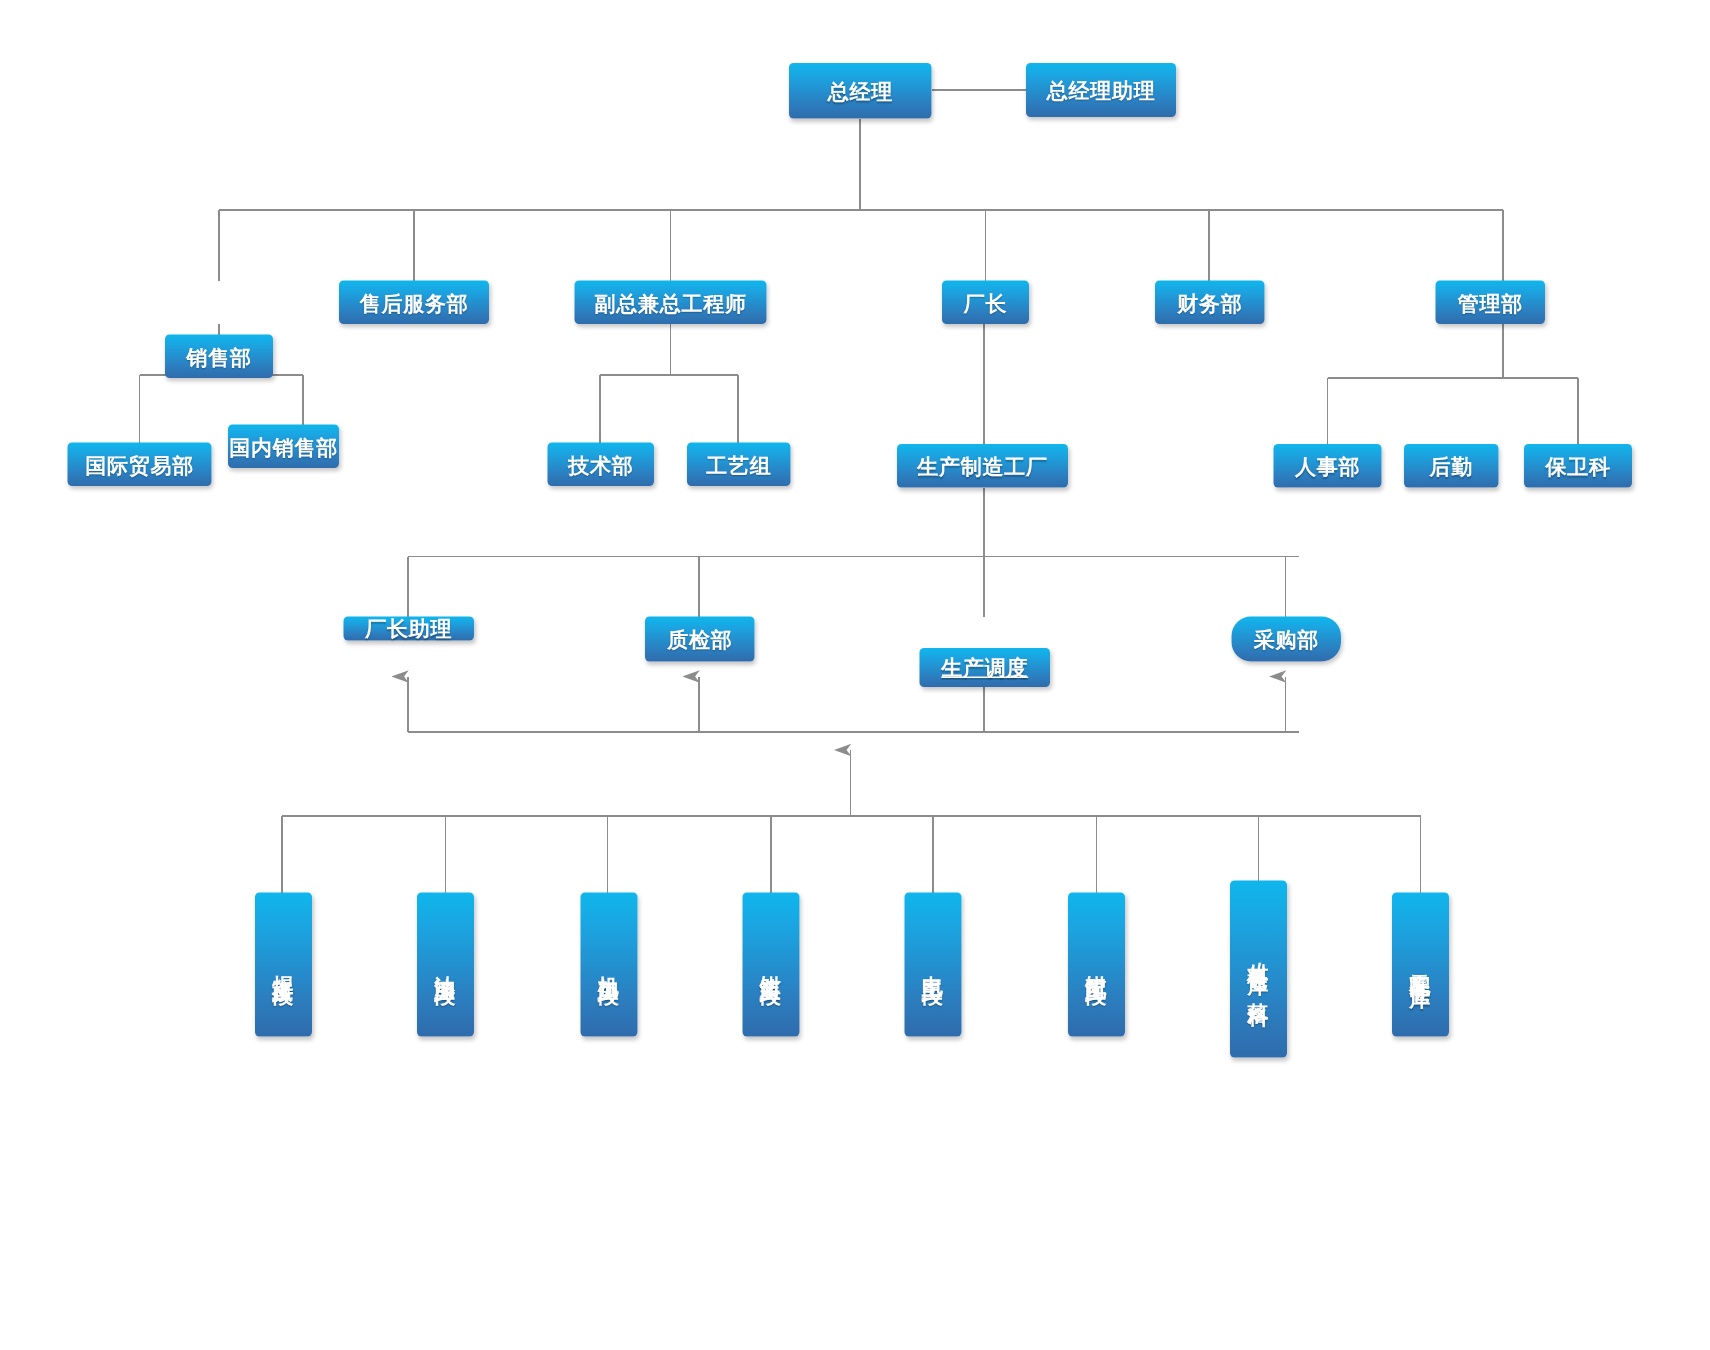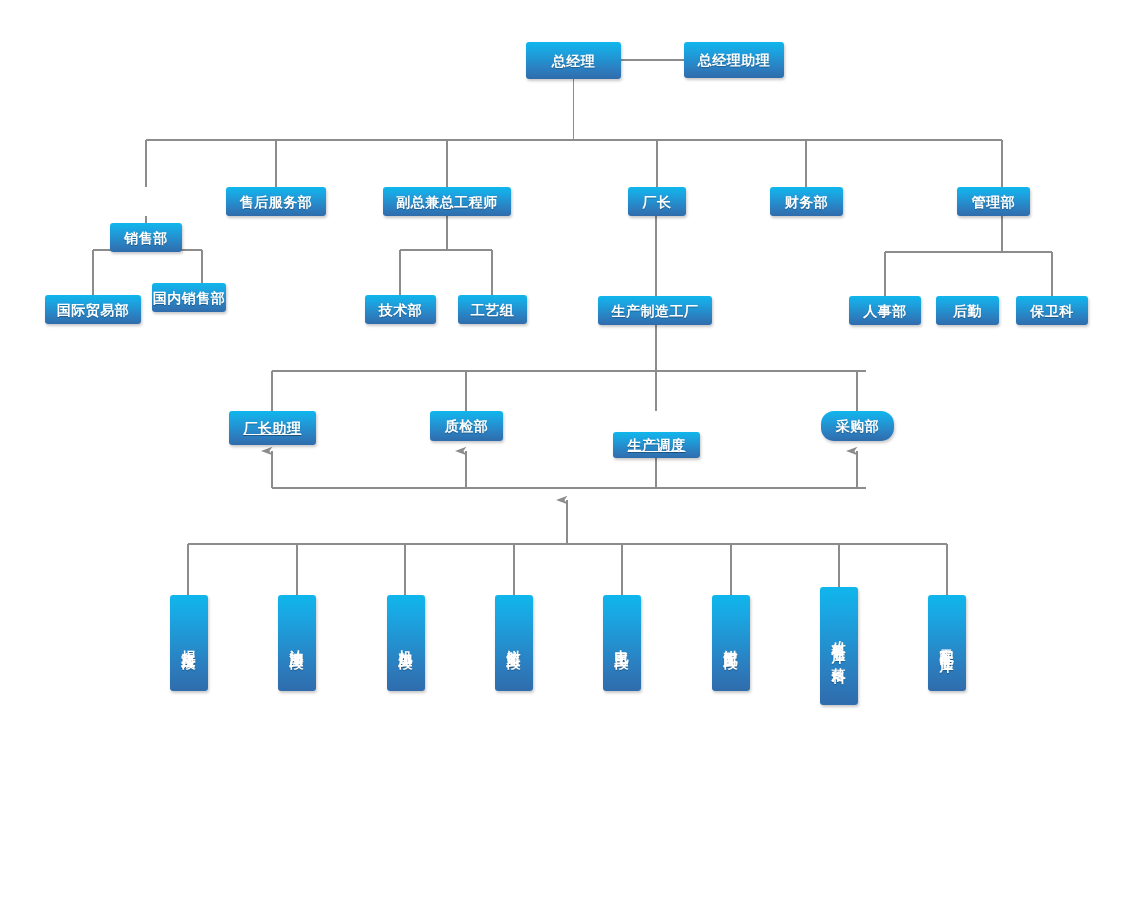--- a/index.html
+++ b/index.html
@@ -153,21 +153,21 @@
   <div class="node" style="left:849px;top:296px;width:72px;height:29px;">
     <span>人事部</span>
   </div>
   <div class="node" style="left:936px;top:296px;width:63px;height:29px;">
     <span>后勤</span>
   </div>
   <div class="node" style="left:1016px;top:296px;width:72px;height:29px;">
     <span>保卫科</span>
   </div>
 
-  <div class="node" style="left:229px;top:411px;width:87px;height:34px;text-decoration:underline;">
+  <div class="node" style="left:229px;top:411px;width:87px;height:16px;">
     <span>厂长助理</span>
   </div>
   <div class="node" style="left:430px;top:411px;width:73px;height:30px;">
     <span>质检部</span>
   </div>
   <div class="node" style="left:613px;top:432px;width:87px;height:26px;text-decoration:underline;">
     <span>生产调度</span>
   </div>
   <div class="node" style="left:821px;top:411px;width:73px;height:30px;border-radius:13px;">
     <span>采购部</span>

